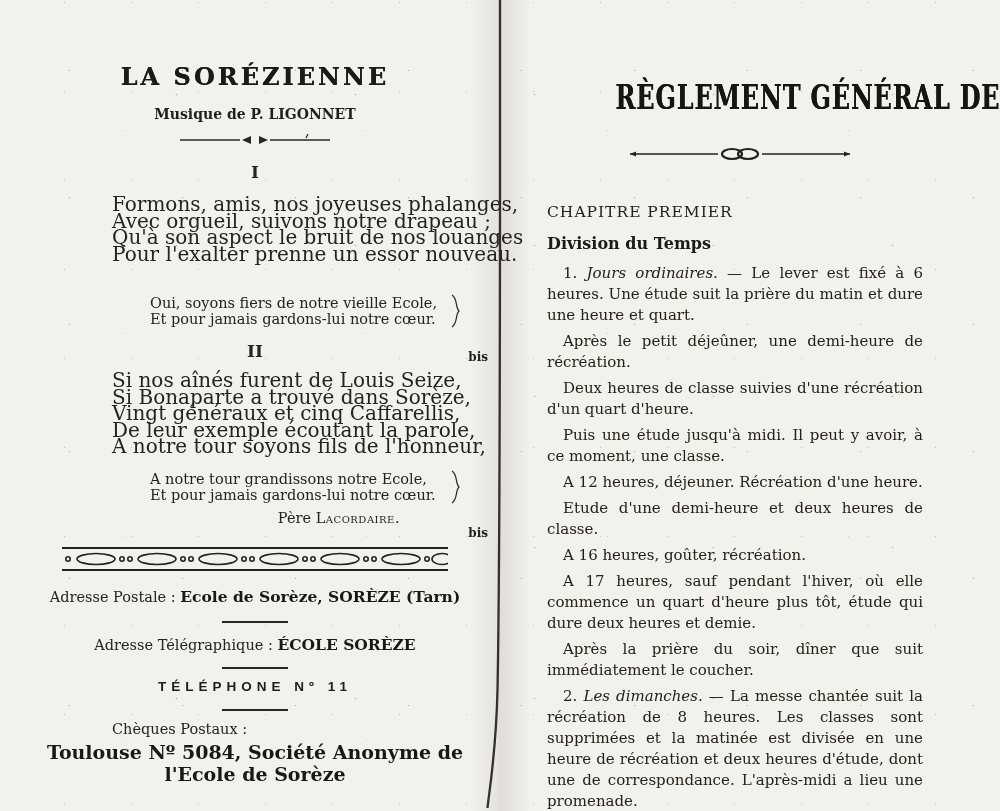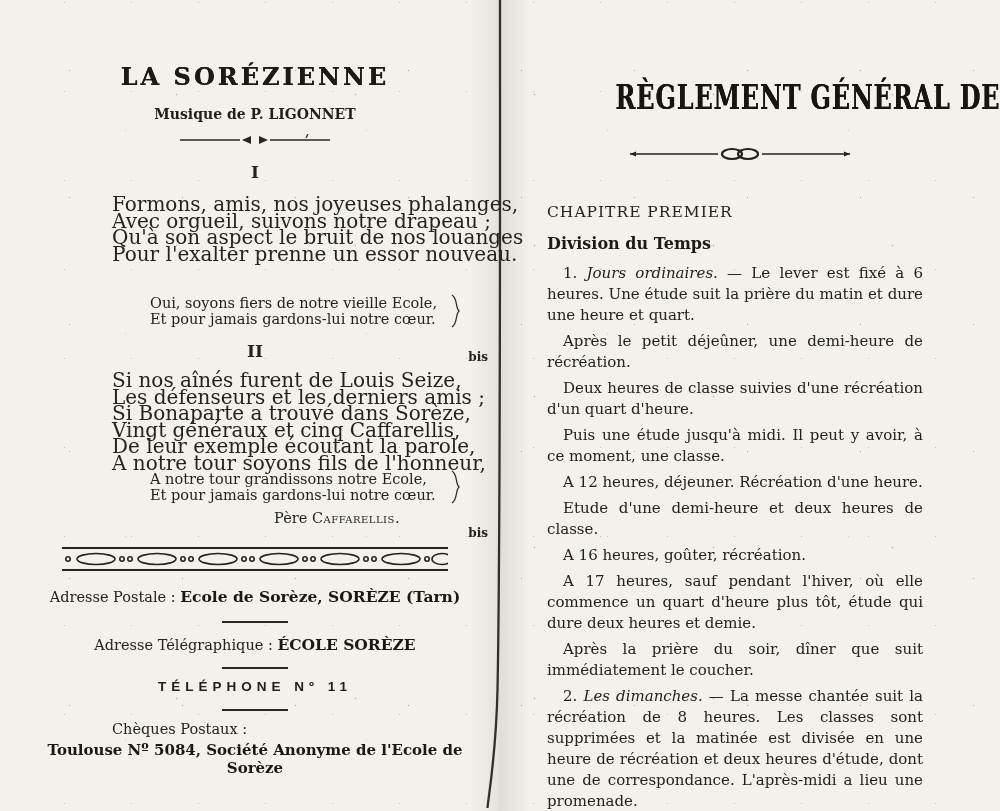--- a/index.html
+++ b/index.html
@@ -33,21 +33,21 @@
   .bis{position:absolute;right:-58px;top:8px;font-size:12px;font-weight:bold;margin-top:46px;}
   .signature{left:120px;top:510px;width:280px;text-align:right;font-size:14.5px;}
   .signature .sc{font-variant:small-caps;letter-spacing:.5px;}
   .lp-chain{left:62px;top:546px;}
   .addr{left:40px;width:430px;font-size:14.5px;}
   .addr b{font-size:15.5px;color:#1b1713;}
   .rule-sm{left:222px;width:66px;height:2px;background:#2a2620;}
   .phone{left:40px;top:679px;width:430px;font-family:"Liberation Sans","DejaVu Sans",sans-serif;
     font-size:13.5px;font-weight:bold;letter-spacing:5px;color:#211d18;}
   .cheques-label{left:112px;top:721px;font-size:14.5px;}
-  .cheques-value{left:30px;top:741px;width:450px;font-size:15px;font-weight:bold;color:#1b1713;}
+  .cheques-value{left:30px;top:741px;width:450px;font-size:19px;font-weight:bold;color:#1b1713;}
   
   .rp-title{left:550px;top:80px;width:420px;white-space:nowrap;text-align:center;}
   .rp-title span{display:inline-block;transform:scale(.80,1.10);transform-origin:center;
     font-size:30px;font-weight:bold;letter-spacing:1px;color:#18140f;text-shadow:0 0 .7px #18140f;}
   .rp-orn{left:630px;top:146px;}
   .rp-chapter{left:547px;top:203px;width:384px;text-align:left;font-size:15.5px;letter-spacing:1px;color:#262219;}
   .rp-section{left:547px;top:234px;width:384px;text-align:left;font-size:16px;font-weight:bold;color:#1d1914;}
   .rp-body{left:547px;top:263px;width:384px;}
   .rp-body p{margin:0 8px 5px 0;font-size:15px;line-height:21px;text-align:justify;text-indent:16px;color:#262118;}
   .rp-body p i{font-style:italic;}
@@ -91,37 +91,36 @@
       <svg class="brace" width="12" height="34" viewBox="0 0 12 34">
         <path d="M2,1 C8,5 5,13 9,17 C5,21 8,29 2,33" fill="none" stroke="#2a251f" stroke-width="1.2"></path>
       </svg>
       <span class="bis">bis</span>
     </div>
 
     <div class="abs lp-sec center" style="top:341px">II</div>
 
     <div class="abs verse" style="top:372px">
       <div>Si nos aînés furent de Louis Seize,</div>
-      <div>Les défenseurs et les derniers amis ;</div>
       <div>Si Bonaparte a trouvé dans Sorèze,</div>
       <div>Vingt généraux et cinq Caffarellis,</div>
       <div>De leur exemple écoutant la parole,</div>
       <div>A notre tour soyons fils de l'honneur,</div>
     </div>
 
     <div class="refrain" style="top:472px">
       <div>A notre tour grandissons notre Ecole,</div>
       <div>Et pour jamais gardons-lui notre cœur.</div>
       <svg class="brace" width="12" height="34" viewBox="0 0 12 34">
         <path d="M2,1 C8,5 5,13 9,17 C5,21 8,29 2,33" fill="none" stroke="#2a251f" stroke-width="1.2"></path>
       </svg>
       <span class="bis">bis</span>
     </div>
 
-    <div class="abs signature"><span>Père </span><span class="sc">Caffarellis.</span></div>
+    <div class="abs signature"><span>Père </span><span class="sc">Lacordaire.</span></div>
 
     <svg class="abs lp-chain" width="386" height="26" viewBox="0 0 386 26">
       <line x1="0" y1="2" x2="386" y2="2" stroke="#26221c" stroke-width="2"></line>
       <line x1="0" y1="24" x2="386" y2="24" stroke="#26221c" stroke-width="2"></line>
       <g stroke="#26221c" stroke-width="1.6" fill="none">
         <circle cx="6" cy="13" r="2.2"></circle>
         <ellipse cx="34" cy="13" rx="19" ry="5.5"></ellipse>
         <circle cx="60" cy="13" r="2.2"></circle>
           <circle cx="68" cy="13" r="2.2"></circle>
         <ellipse cx="95" cy="13" rx="19" ry="5.5"></ellipse>

